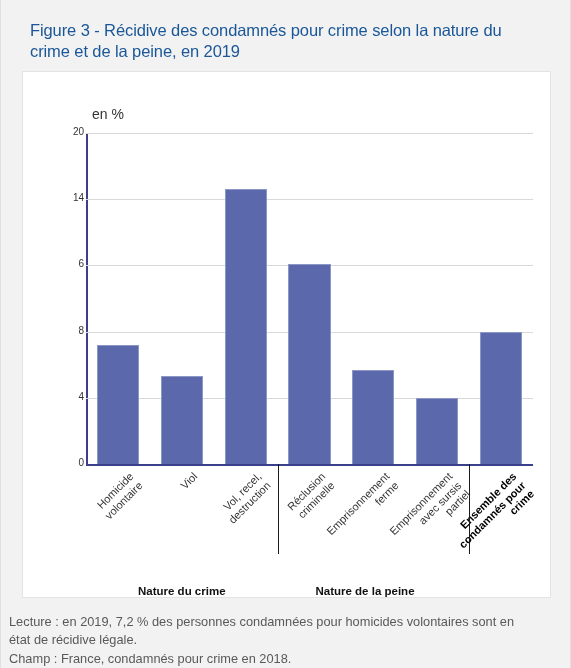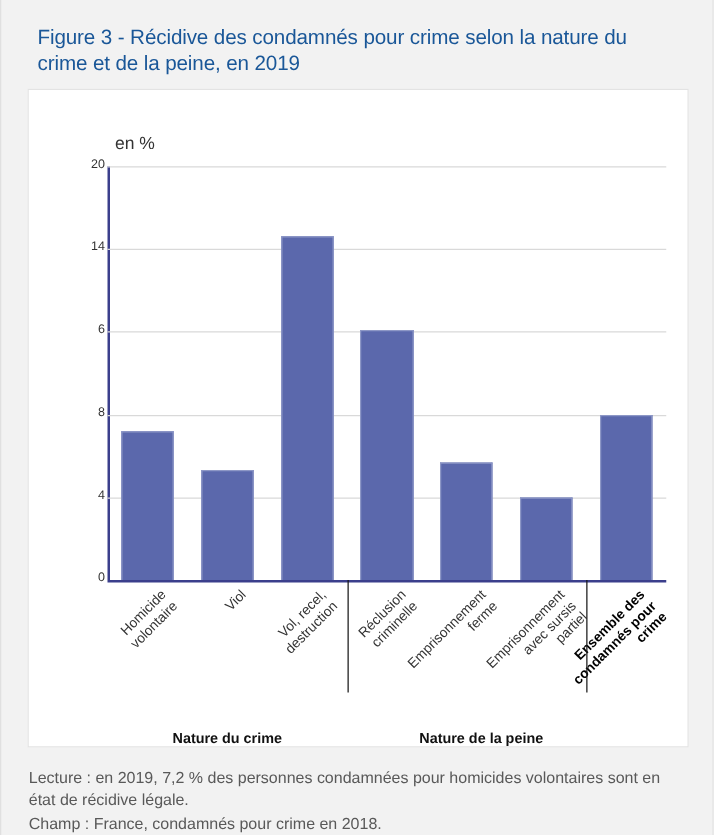--- a/index.html
+++ b/index.html
@@ -140,21 +140,21 @@
     font-weight: bold;
     color: #111;
     white-space: nowrap;
     text-align: center;
     margin-top: 28px;
   }
 
   
   .footer {
     position: absolute;
-    left: 22px;
+    left: 8px;
     width: 520px;
     font-size: 12.8px;
     line-height: 18px;
     color: #595959;
   }
   .footer-lecture { top: 613px; }
   .footer-champ { top: 650px; }
 </style>
 </head>
 <body>
@@ -201,19 +201,19 @@
 partiel</div>
         <div class="bar" title="Ensemble des condamnés pour crime : 8 %" style="left: 393.999px; width: 42.1457px; height: 132.4px; background: rgb(91, 104, 172); border-color: rgb(141, 151, 198);"></div>
         <div class="cat-label bold" style="left: 304.343px; top: 337px;">Ensemble des
 condamnés pour
 crime</div>
       </div>
 
   <div class="group-sep" style="left: 254.571px; top: 392px; height: 90px;"></div>
       <div class="group-sep" style="left: 446.143px; top: 392px; height: 90px;"></div>
       <div class="group-label" style="left: 68.7857px; width: 180px; top: 485px;">Nature du crime</div>
-      <div class="group-label" style="left: 272px; width: 180px; top: 485px;">Nature de la peine</div>
+      <div class="group-label" style="left: 252px; width: 180px; top: 485px;">Nature de la peine</div>
     </div>
 
   <div class="footer footer-lecture">Lecture : en 2019, 7,2 % des personnes condamnées pour homicides volontaires sont en état de récidive légale.</div>
   <div class="footer footer-champ">Champ : France, condamnés pour crime en 2018.</div>
 
 </div>
 
 </body></html>

